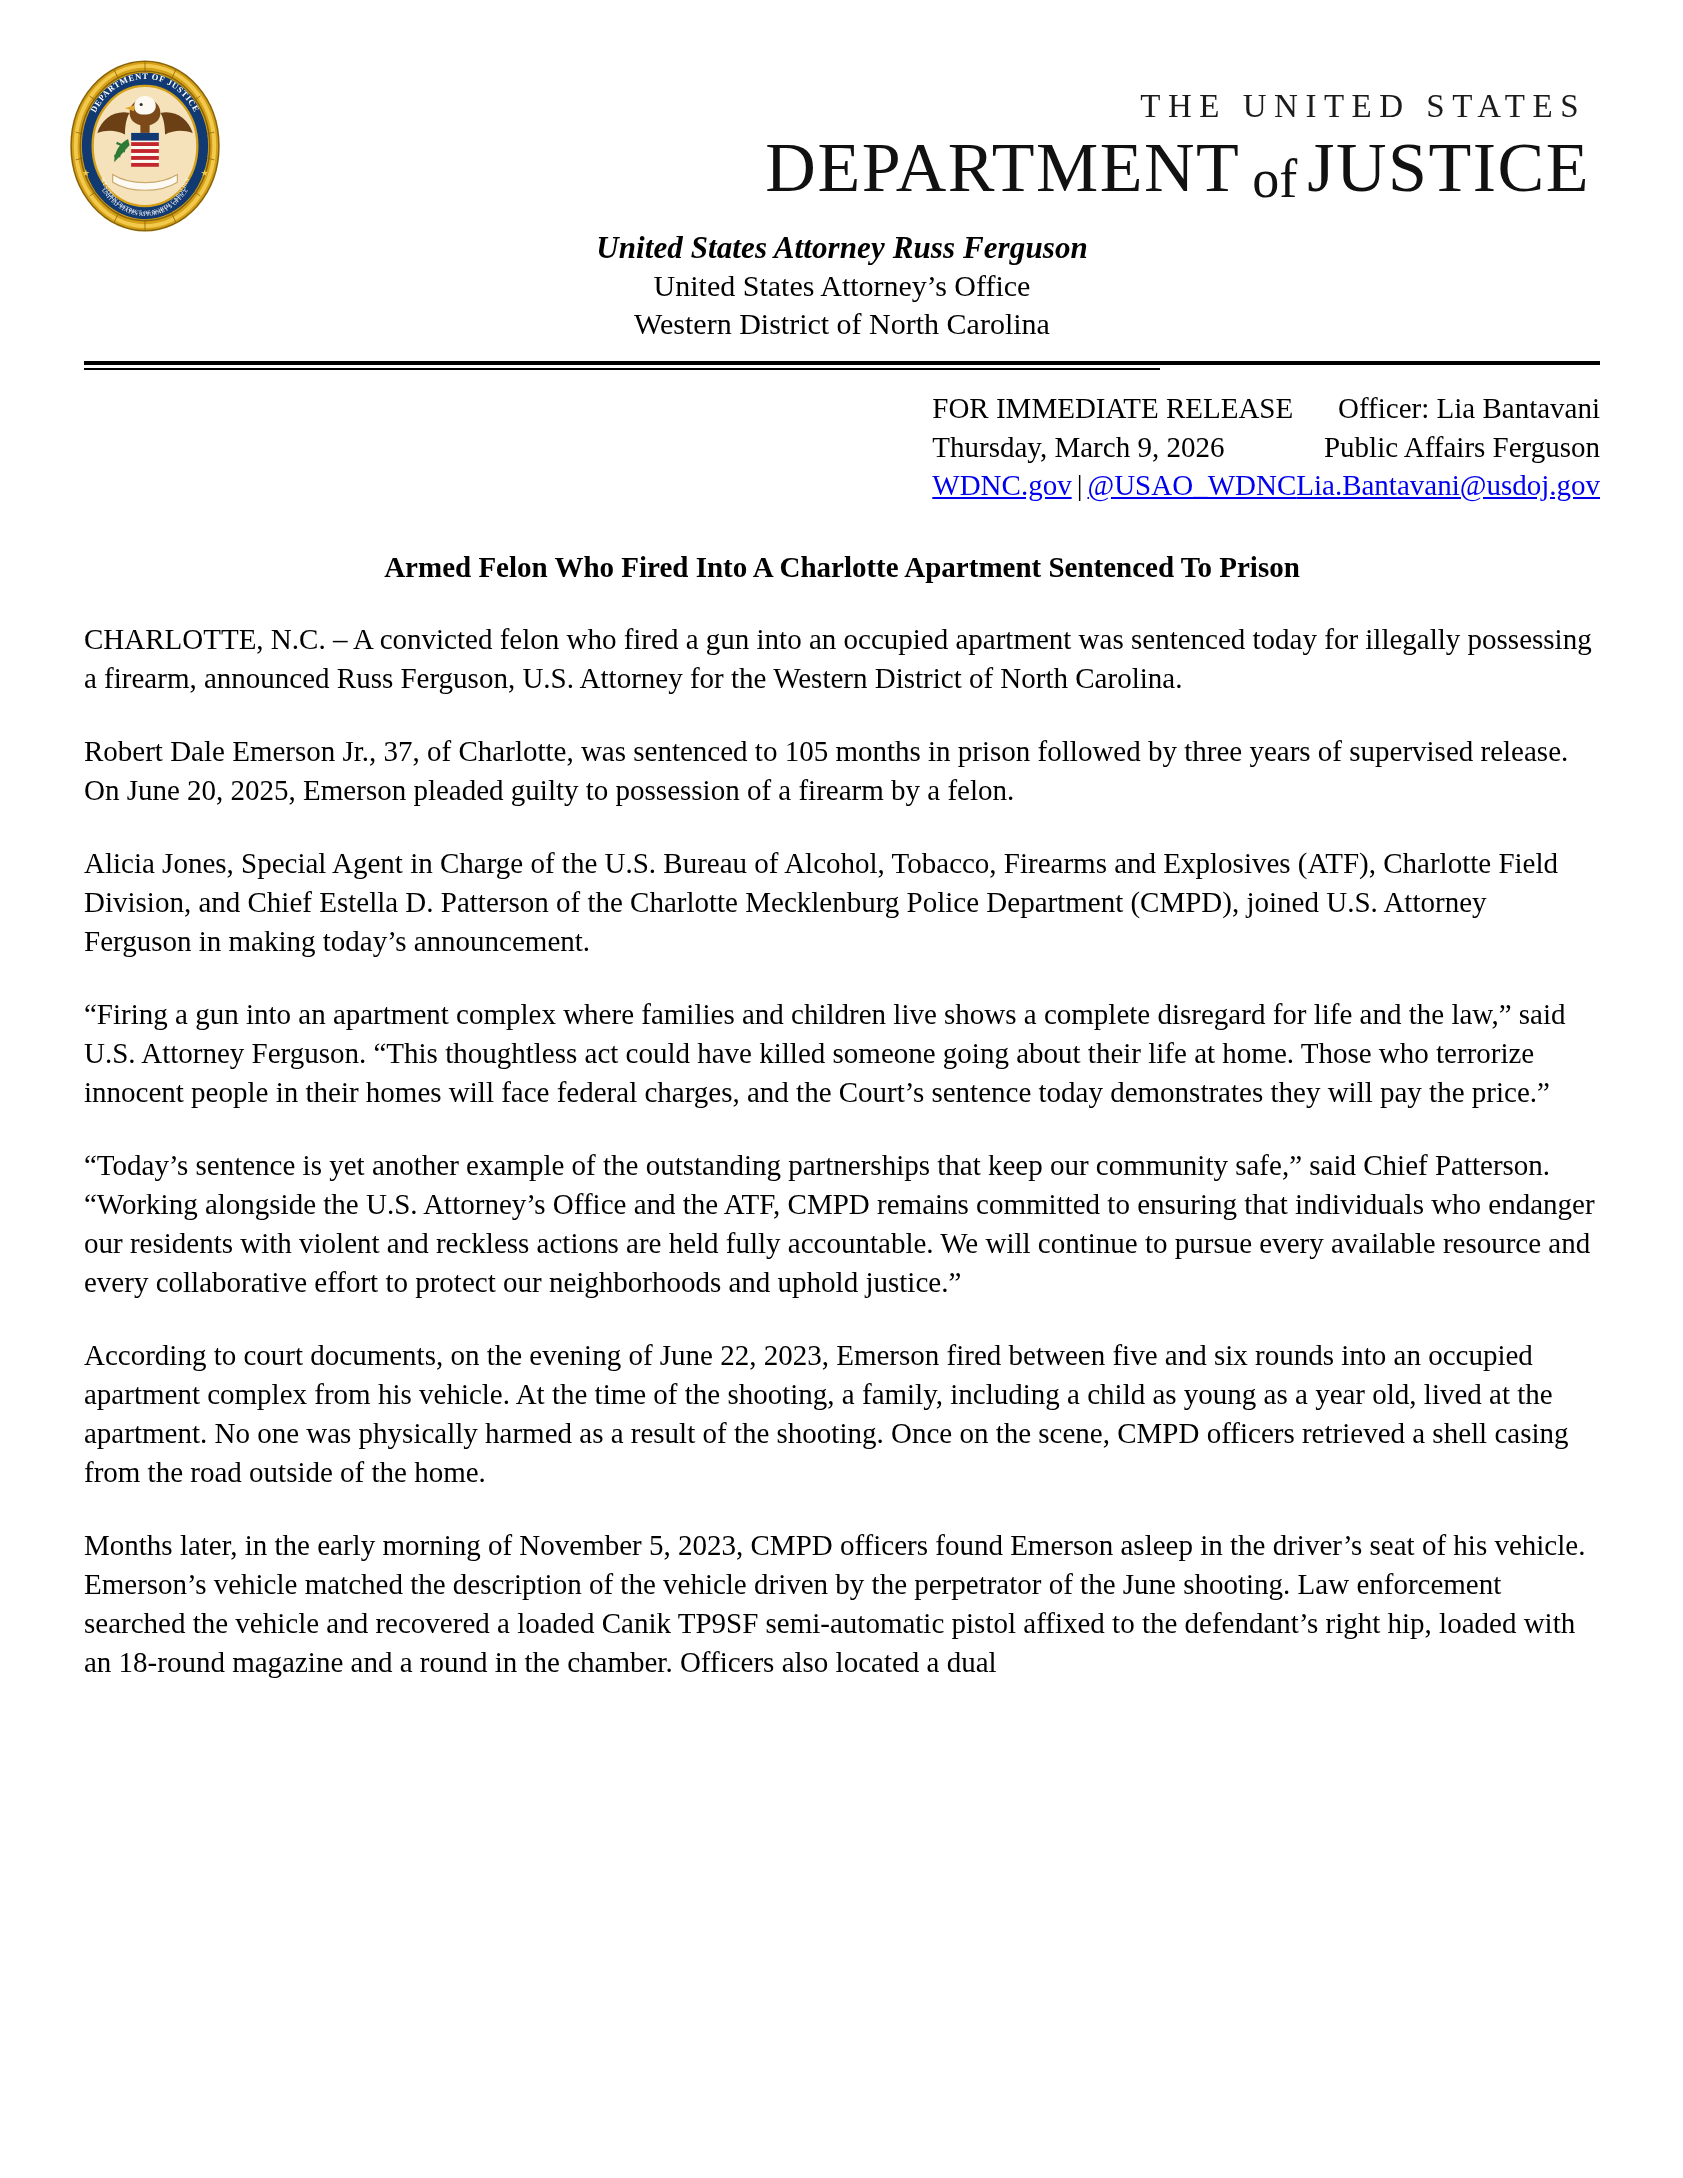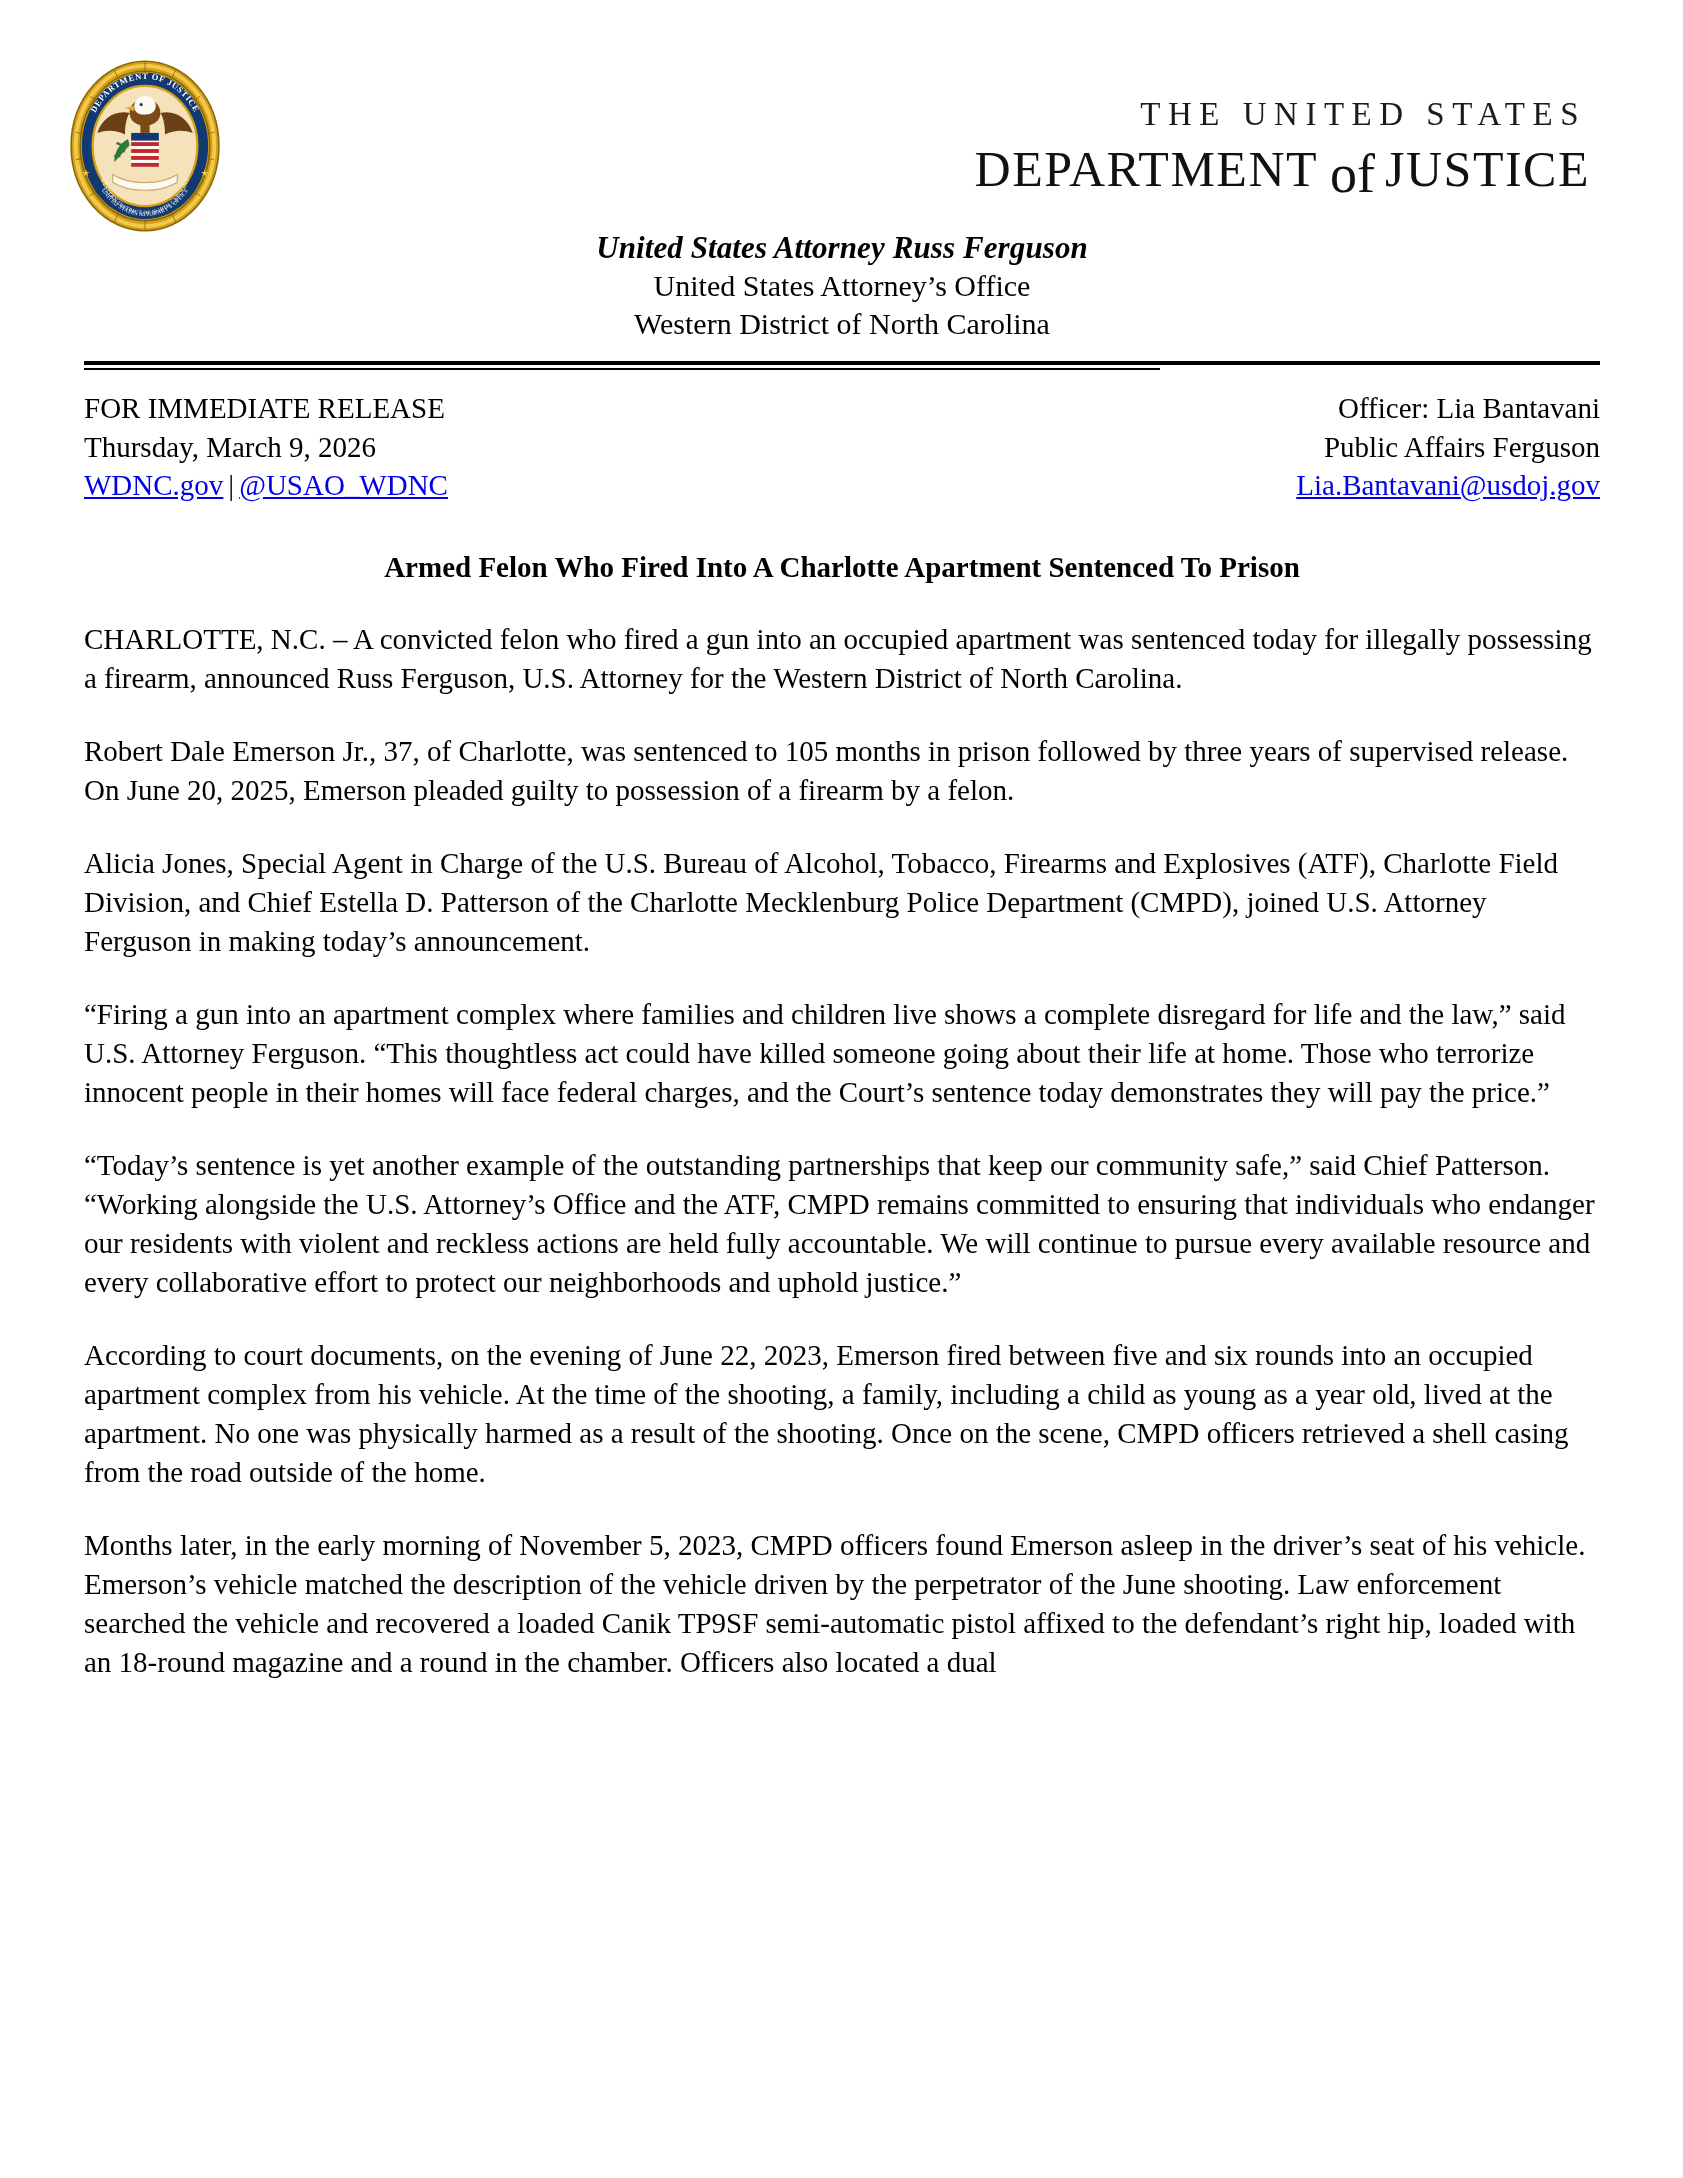--- a/index.html
+++ b/index.html
@@ -76,21 +76,21 @@
   .wordmark-main {
     display: flex;
     align-items: baseline;
     justify-content: flex-end;
     white-space: nowrap;
     margin-top: 10px;
     padding-right: 10px;
   }
   .wm-dept, .wm-just {
     font-family: "Liberation Serif", "DejaVu Serif", serif;
-    font-size: 50px;
+    font-size: 70px;
     letter-spacing: 1.5px;
     line-height: 1;
     color: #111111;
   }
   .wm-of {
     font-family: "Liberation Serif", "DejaVu Serif", serif;
     font-size: 54px;
     line-height: 1;
     color: #111111;
     padding: 0 10px 0 12px;
@@ -129,21 +129,21 @@
   .divider-thin {
     height: 2px;
     background: #000;
     width: 71%;
     margin-top: 3px;
   }
 
   
   .release-row {
     display: flex;
-    justify-content: space-between;
+    justify-content: flex-end;
     margin: 14px 84px 0 84px;
     font-size: 29px;
     line-height: 1.33;
   }
   .release-left { text-align: left; }
   .release-right { text-align: right; }
   a.doclink, .doclink {
     color: #0000ee;
     text-decoration: underline;
     cursor: pointer;

